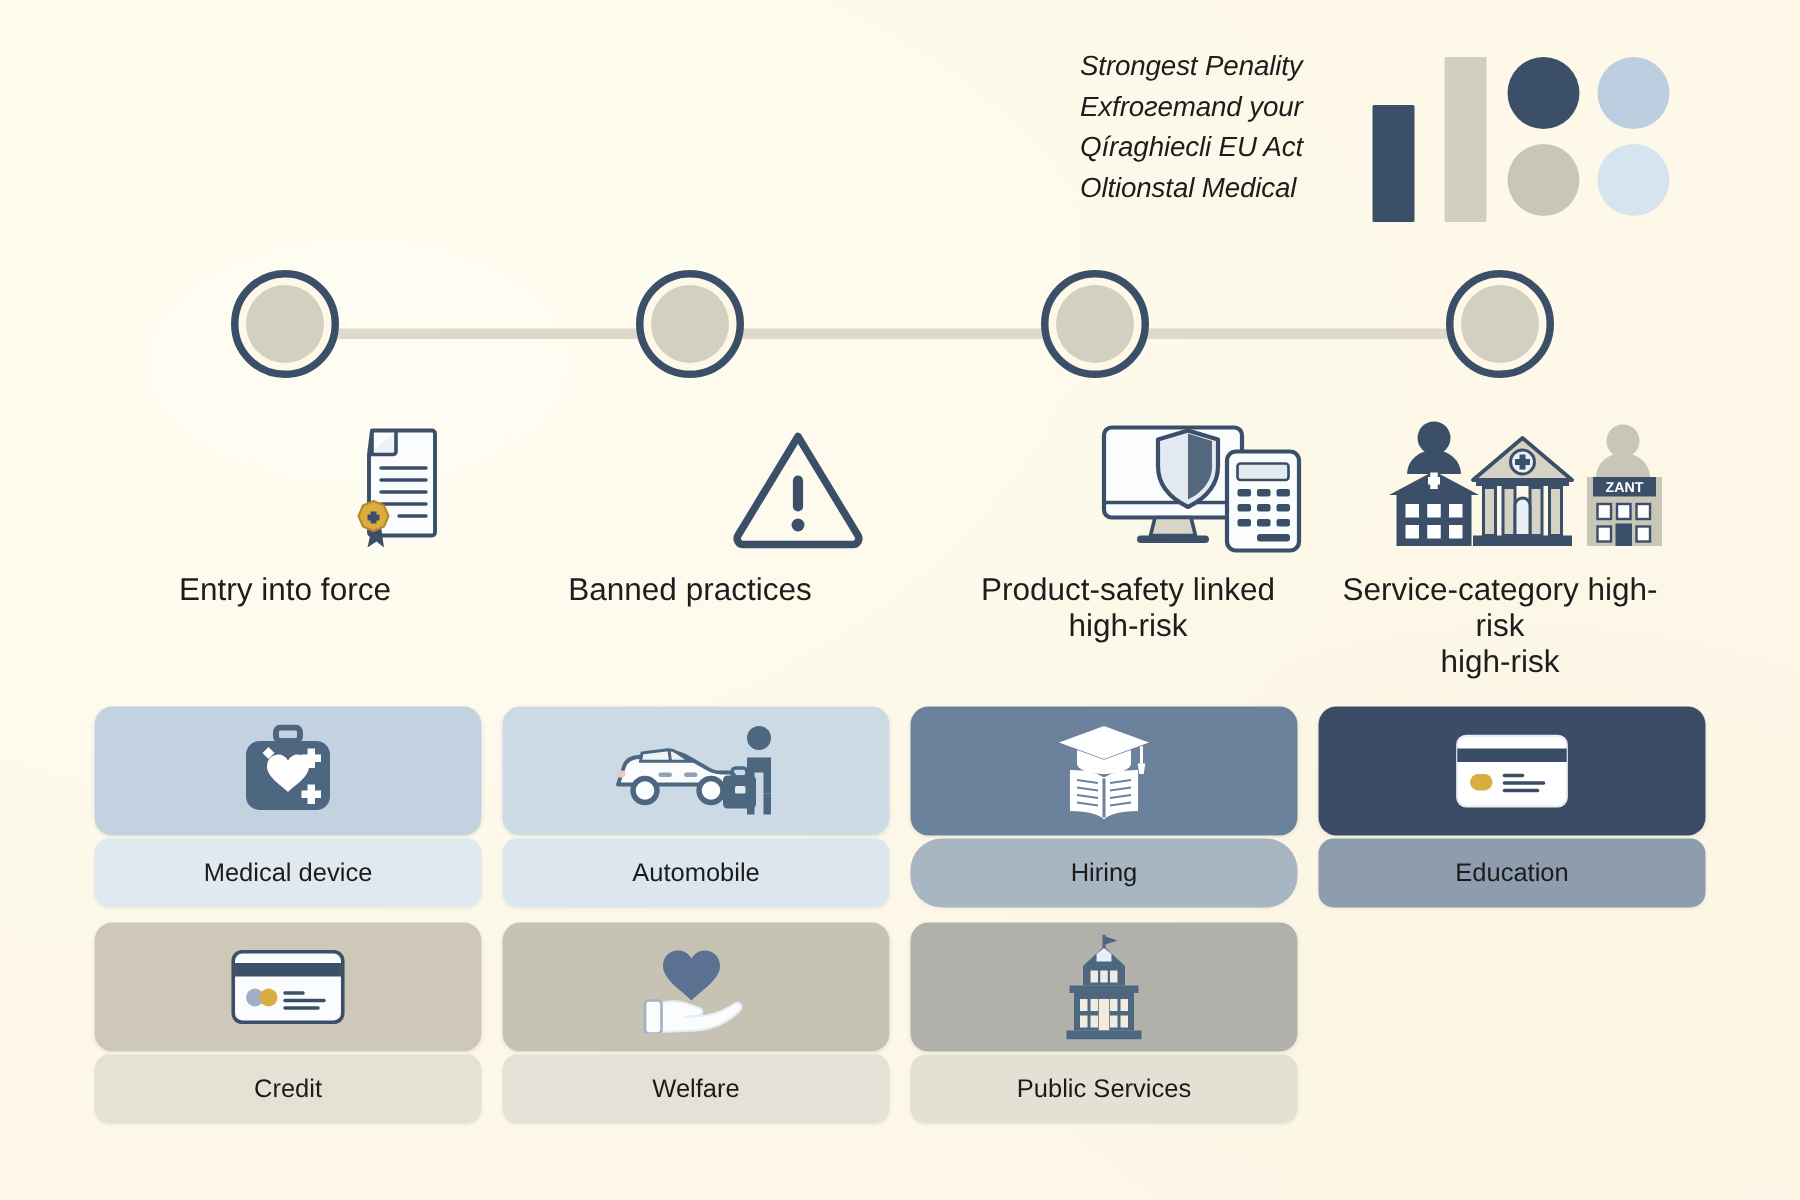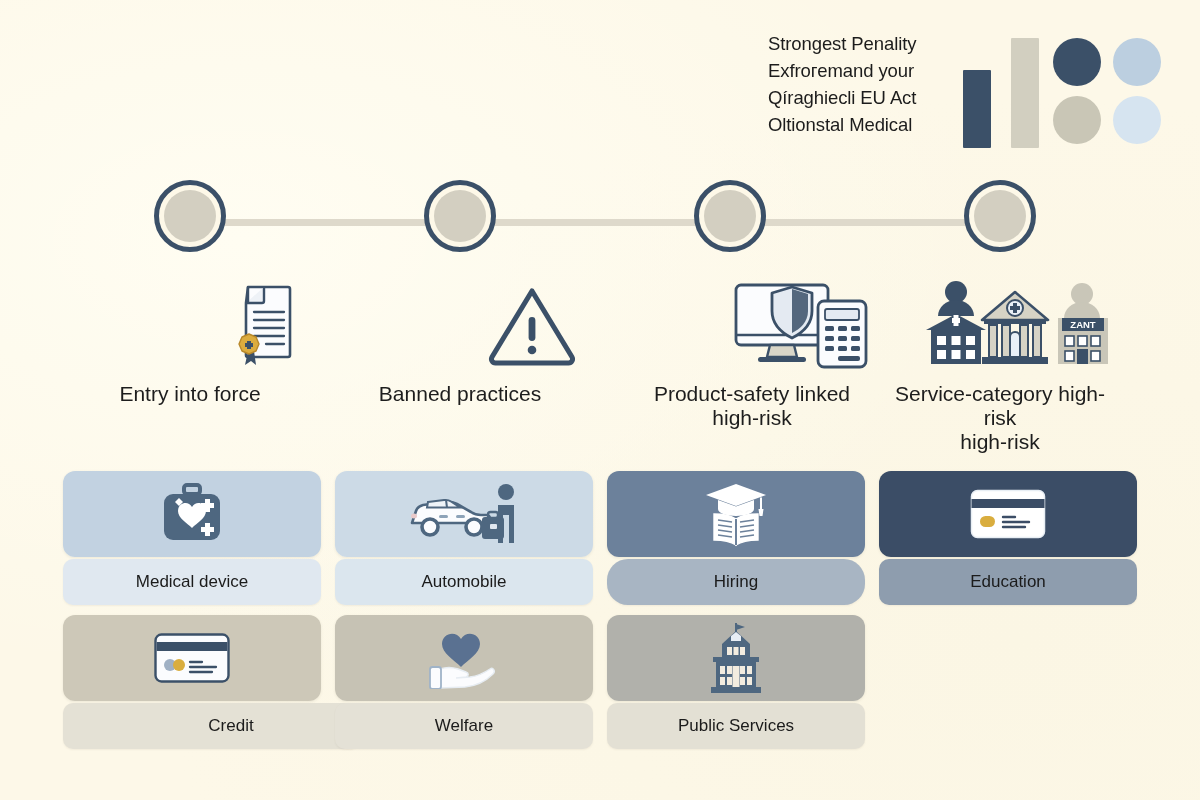--- a/index.html
+++ b/index.html
@@ -20,24 +20,25 @@
     height: 800px;
     background:
       radial-gradient(ellipse at 20% 30%, #fffdf2 0%, rgba(255,253,242,0) 55%),
       radial-gradient(ellipse at 85% 80%, #fbf6e4 0%, rgba(251,246,228,0) 60%),
       #fdf8e8;
   }
 
   
   #header-block {
     position: absolute;
-    left: 768px;
+    left: 720px;
     top: 30px;
     width: 420px;
     height: 120px;
+    font-style: italic;
   }
   #header-title {
     position: absolute;
     left: 0;
     top: 0;
     width: 185px;
     font-size: 18.5px;
     line-height: 27px;
     color: #1c1c1c;
     letter-spacing: -0.1px;
@@ -447,21 +448,21 @@
           <rect x="2.7" y="9" width="70.6" height="9" fill="#3b5068"></rect>
           <circle cx="16" cy="32" r="6" fill="#9fb0c4"></circle>
           <circle cx="25" cy="32" r="6" fill="#d9ad3e"></circle>
           <g stroke="#3b5068" stroke-width="2.3" stroke-linecap="round">
             <line x1="36" y1="29" x2="48" y2="29"></line>
             <line x1="36" y1="34" x2="62" y2="34"></line>
             <line x1="36" y1="39" x2="58" y2="39"></line>
           </g>
         </svg>
       </div>
-      <div class="card-band" style="background: rgb(228, 225, 213); padding-left: 39px;">
+      <div class="card-band" style="background: rgb(228, 225, 213);">
         <span class="card-label">Credit</span>
       </div>
     </div>
 
 
     <div class="card">
       <div class="card-panel" style="background: linear-gradient(160deg, rgb(198, 194, 180) 0%, rgb(198, 194, 180) 100%);">
         <svg width="72" height="62" viewBox="0 0 72 62">
           <path d="M33 12 c5 -9 19 -6 19 5 c0 9 -12 16 -19 23 c-7 -7 -19 -14 -19 -23 c0 -11 14 -14 19 -5 z" fill="#5a7191"></path>
           <path d="M12 42 c6 -2 12 -2 18 0 l8 3 c3 1 3 4 0 5 l-10 1 l14 -1 c8 -1 14 -4 20 -8 c3 -2 6 2 3 5 c-7 7 -17 12 -28 13 l-25 1 z" fill="#fbfcfe" stroke="#e6ecf2" stroke-width="1.4"></path>

